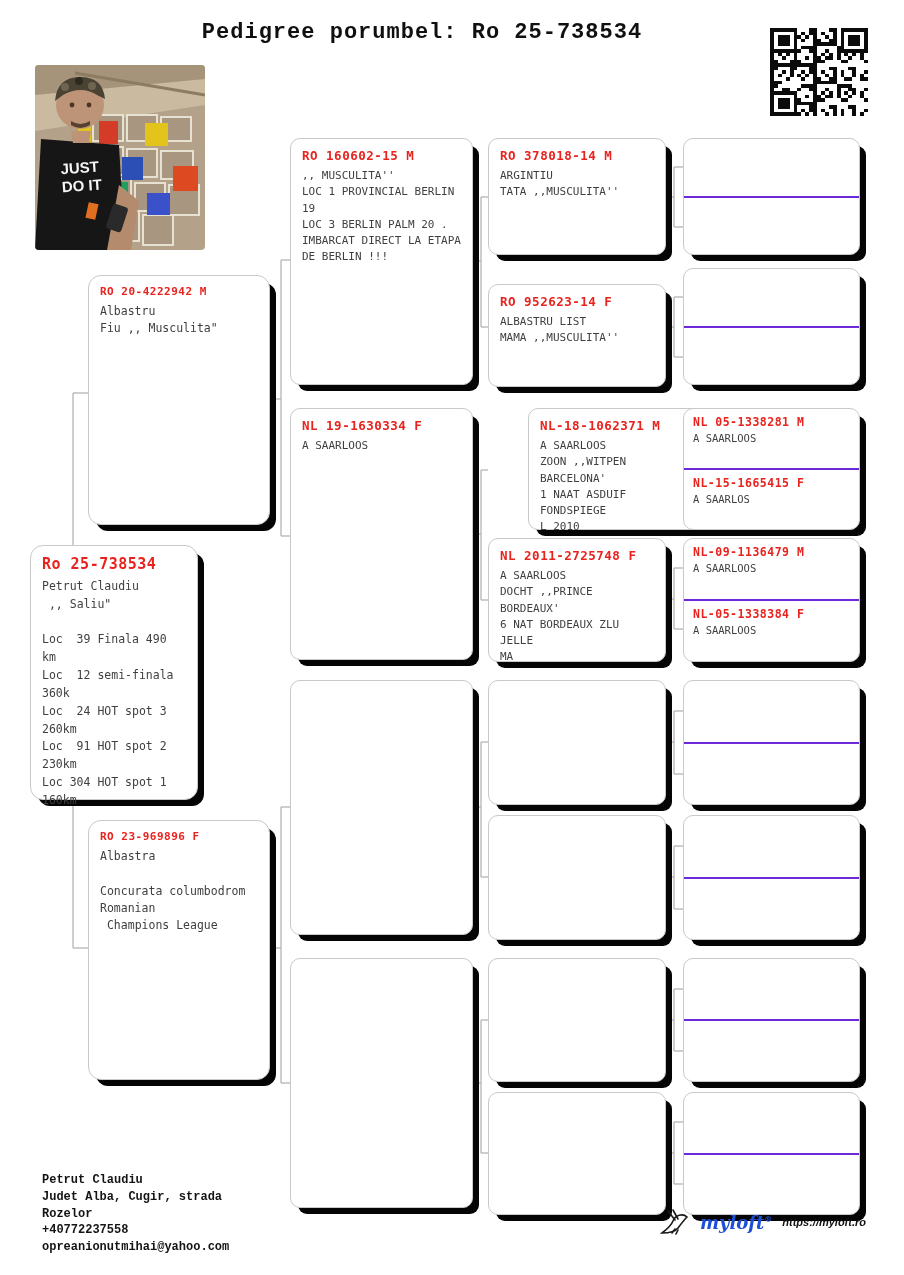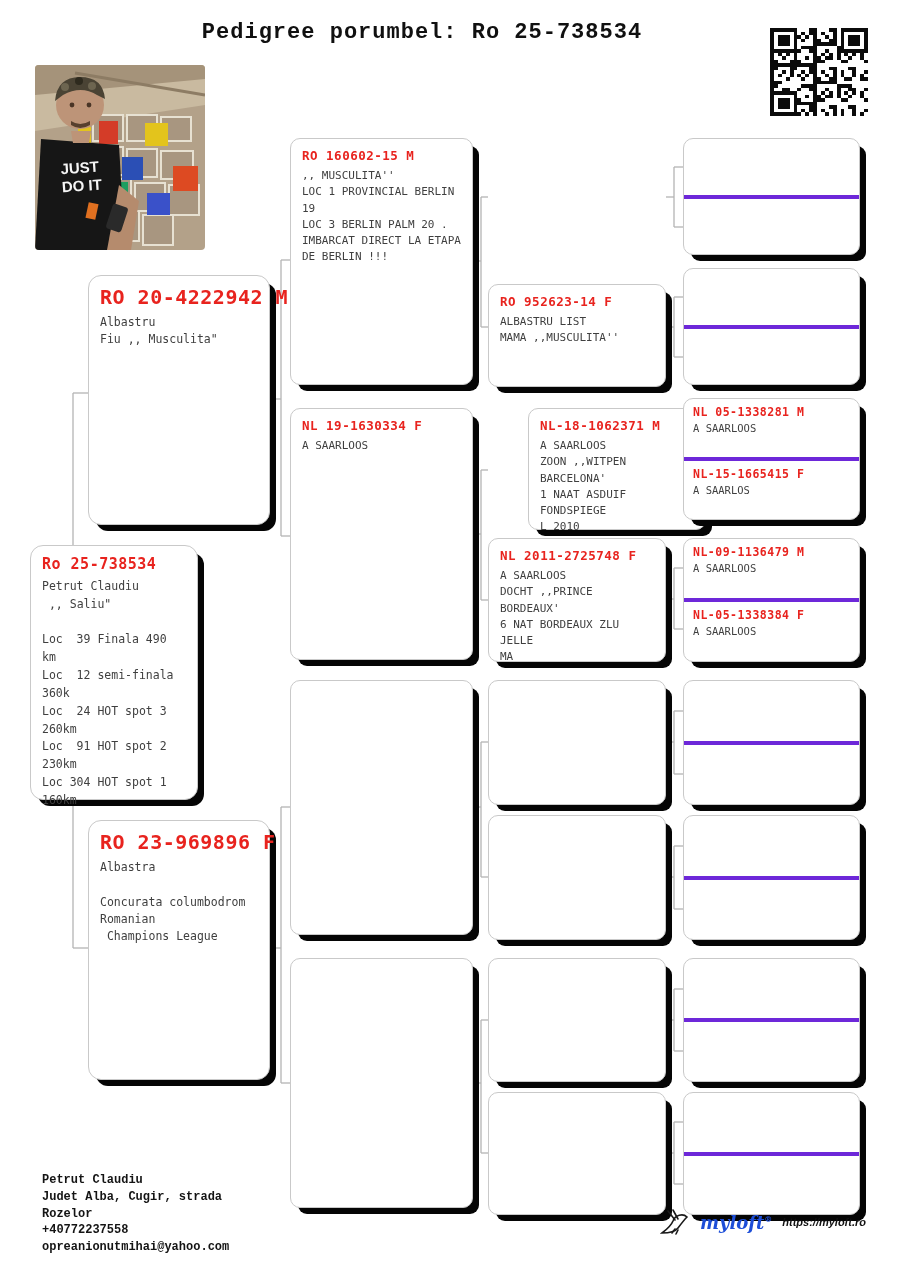--- a/index.html
+++ b/index.html
@@ -8,25 +8,25 @@
   .title{position:absolute;left:0;right:60px;top:20px;text-align:center;
          font-family:"Liberation Mono","DejaVu Sans Mono",monospace;
          font-weight:bold;font-size:22px;letter-spacing:1px;color:#101010;}
   .card{position:absolute;box-sizing:border-box;background:#fff;
         border:1.5px solid #c9c9c9;border-radius:10px;
         box-shadow:7px 7px 0 -1px #050505;}
   .big{border-radius:13px;}
   .ring{color:#e8231e;font-weight:bold;padding:9px 11px 0 11px;letter-spacing:.5px;white-space:pre;}
   .info{padding:5px 11px 0 11px;white-space:pre-wrap;color:#3f3f3f;}
   .r-xl{font-size:15px;}  .i-xl{font-size:11.5px;line-height:1.55;}
-  .r-lg{font-size:20px;}  .i-lg{font-size:11.5px;line-height:1.5;}
+  .r-lg{font-size:11px;}  .i-lg{font-size:11.5px;line-height:1.5;}
   .r-md{font-size:12.5px;}.i-md{font-size:11px;line-height:1.48;}
   .g5card{display:flex;flex-direction:column;}
   .half{flex:1;box-sizing:border-box;overflow:hidden;}
-  .half+.half{border-top:4px solid #6d28d9;}
+  .half+.half{border-top:2px solid #6d28d9;}
   .r-sm{font-size:11.5px;padding:6px 9px 0 9px;}
   .i-sm{font-size:10.5px;padding:3px 9px 0 9px;}
   .connectors{position:absolute;left:0;top:0;pointer-events:none;}
   .qr{position:absolute;left:770px;top:28px;width:98px;height:88px;background:#fff;
       display:grid;grid-template-columns:repeat(25,1fr);grid-template-rows:repeat(25,1fr);}
   .qr div{background:transparent;} .qr div.d{background:#0b0b0b;}
   .photo{position:absolute;left:35px;top:65px;width:170px;height:185px;border-radius:4px;overflow:hidden;}
   .contact{position:absolute;left:42px;top:1172px;
            font-family:"Liberation Mono","DejaVu Sans Mono",monospace;
            font-weight:bold;font-size:12px;line-height:1.4;color:#141414;white-space:pre-wrap;}
@@ -825,20 +825,25 @@
   </div>
   <div class="card" style="left:290px;top:680px;width:183px;height:255px;">
     <div class="ring r-md"></div>
     <div class="info i-md"></div>
   </div>
   <div class="card" style="left:290px;top:958px;width:183px;height:250px;">
     <div class="ring r-md"></div>
     <div class="info i-md"></div>
   </div>
 
+  <div class="card" style="left:488px;top:138px;width:178px;height:117px;">
+    <div class="ring r-md">RO 378018-14 M</div>
+    <div class="info i-md">ARGINTIU
+TATA ,,MUSCULITA''</div>
+  </div>
   <div class="card" style="left:488px;top:284px;width:178px;height:103px;">
     <div class="ring r-md">RO 952623-14 F</div>
     <div class="info i-md">ALBASTRU LIST
 MAMA ,,MUSCULITA''</div>
   </div>
   <div class="card" style="left:488px;top:408px;width:178px;height:122px;margin-left:40px;">
     <div class="ring r-md">NL-18-1062371 M</div>
     <div class="info i-md">A SAARLOOS
 ZOON ,,WITPEN BARCELONA'
 1 NAAT ASDUIF FONDSPIEGE
@@ -881,21 +886,21 @@
   <div class="card g5card" style="left:683px;top:268px;width:177px;height:117px;">
     <div class="half">
       <div class="ring r-sm"></div>
       <div class="info i-sm"></div>
     </div>
     <div class="half">
       <div class="ring r-sm"></div>
       <div class="info i-sm"></div>
     </div>
   </div>
-  <div class="card g5card" style="left:683px;top:398px;width:177px;height:122px;">
+  <div class="card g5card" style="left:683px;top:408px;width:177px;height:122px;">
     <div class="half">
       <div class="ring r-sm">NL 05-1338281 M</div>
       <div class="info i-sm">A SAARLOOS</div>
     </div>
     <div class="half">
       <div class="ring r-sm">NL-15-1665415 F</div>
       <div class="info i-sm">A SAARLOS</div>
     </div>
   </div>
   <div class="card g5card" style="left:683px;top:538px;width:177px;height:124px;">

